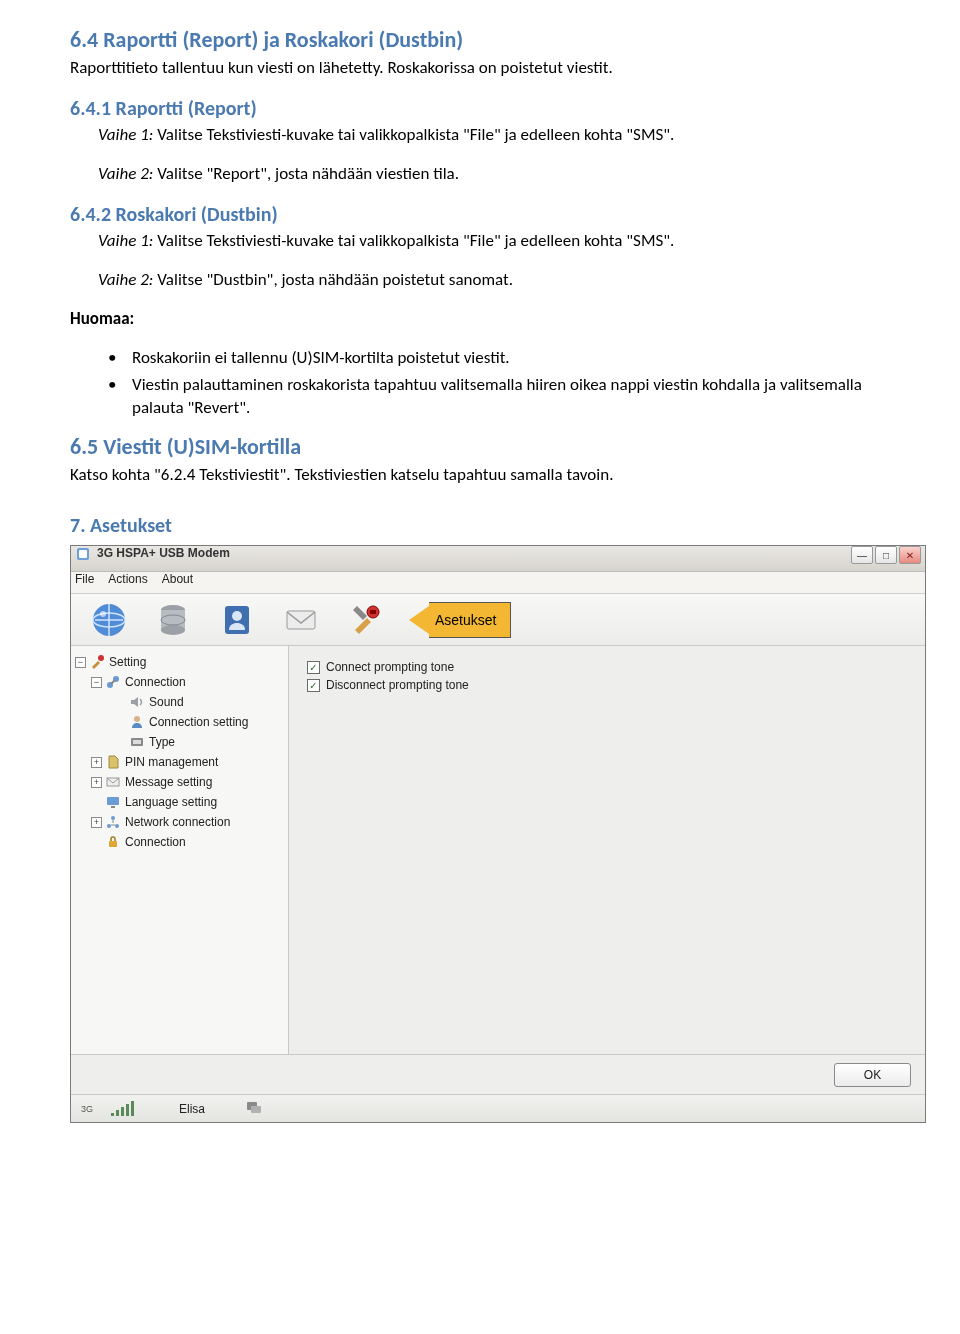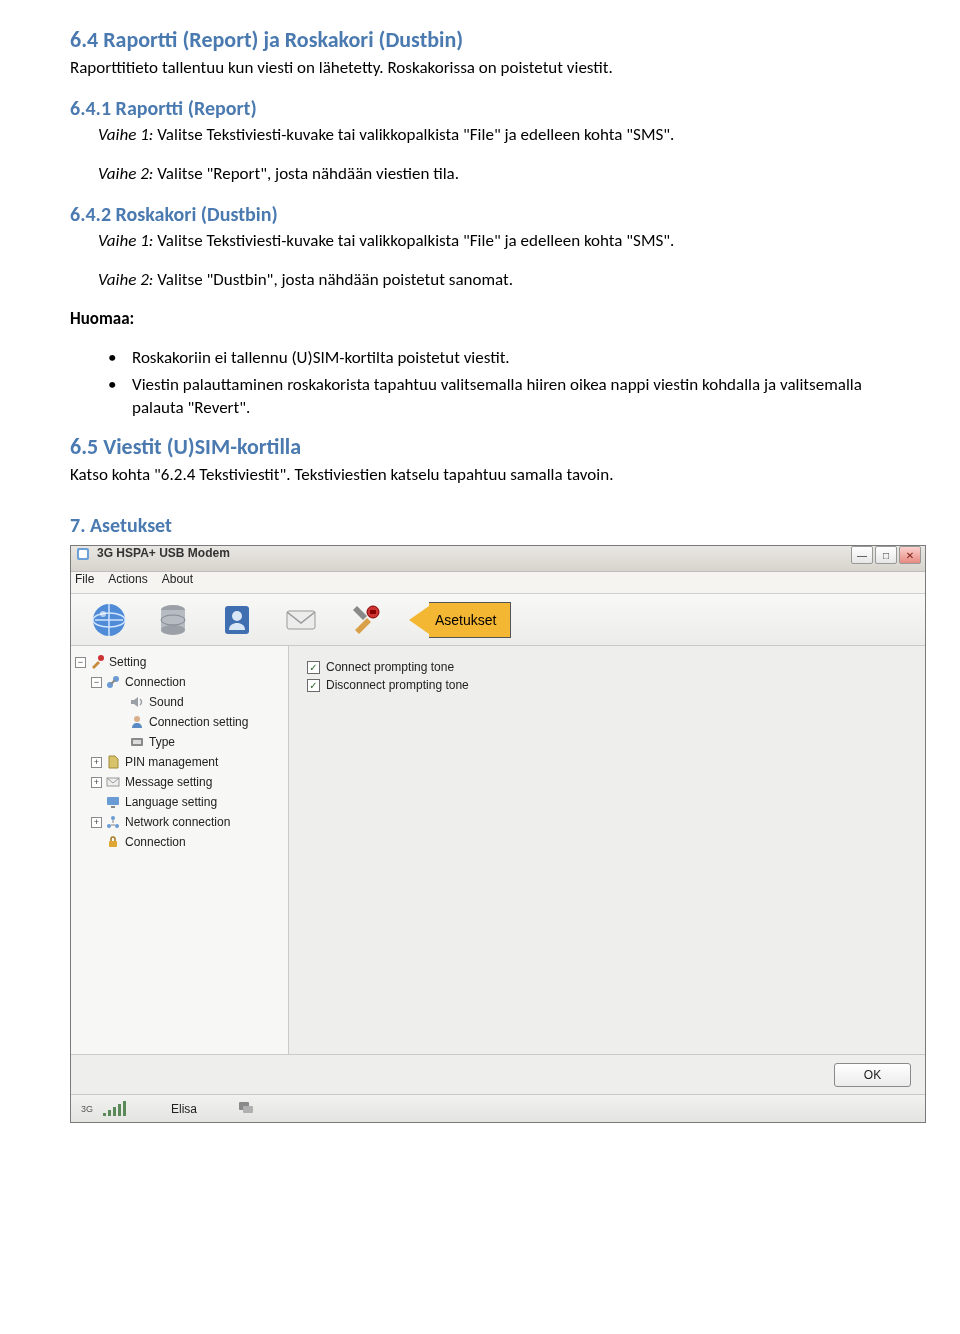--- a/index.html
+++ b/index.html
@@ -442,21 +442,21 @@
           <span>Disconnect prompting tone</span>
         </div>
       </div>
     </div>
 
     <div class="button-bar">
       <div class="ok-btn">OK</div>
     </div>
 
     <div class="statusbar">
-      <span style="display:flex;align-items:center;gap:8px;">
+      <span style="display:flex;align-items:center;gap:16px;">
         <span style="font-size:9px;color:#555">3G</span>
         <svg class="signal-icon" viewBox="0 0 30 16">
           <rect x="2" y="12" width="3" height="3" fill="#5a8a5a"></rect>
           <rect x="7" y="9" width="3" height="6" fill="#5a8a5a"></rect>
           <rect x="12" y="6" width="3" height="9" fill="#5a8a5a"></rect>
           <rect x="17" y="3" width="3" height="12" fill="#5a8a5a"></rect>
           <rect x="22" y="0" width="3" height="15" fill="#5a8a5a"></rect>
         </svg>
       </span>
       <span>Elisa</span>

